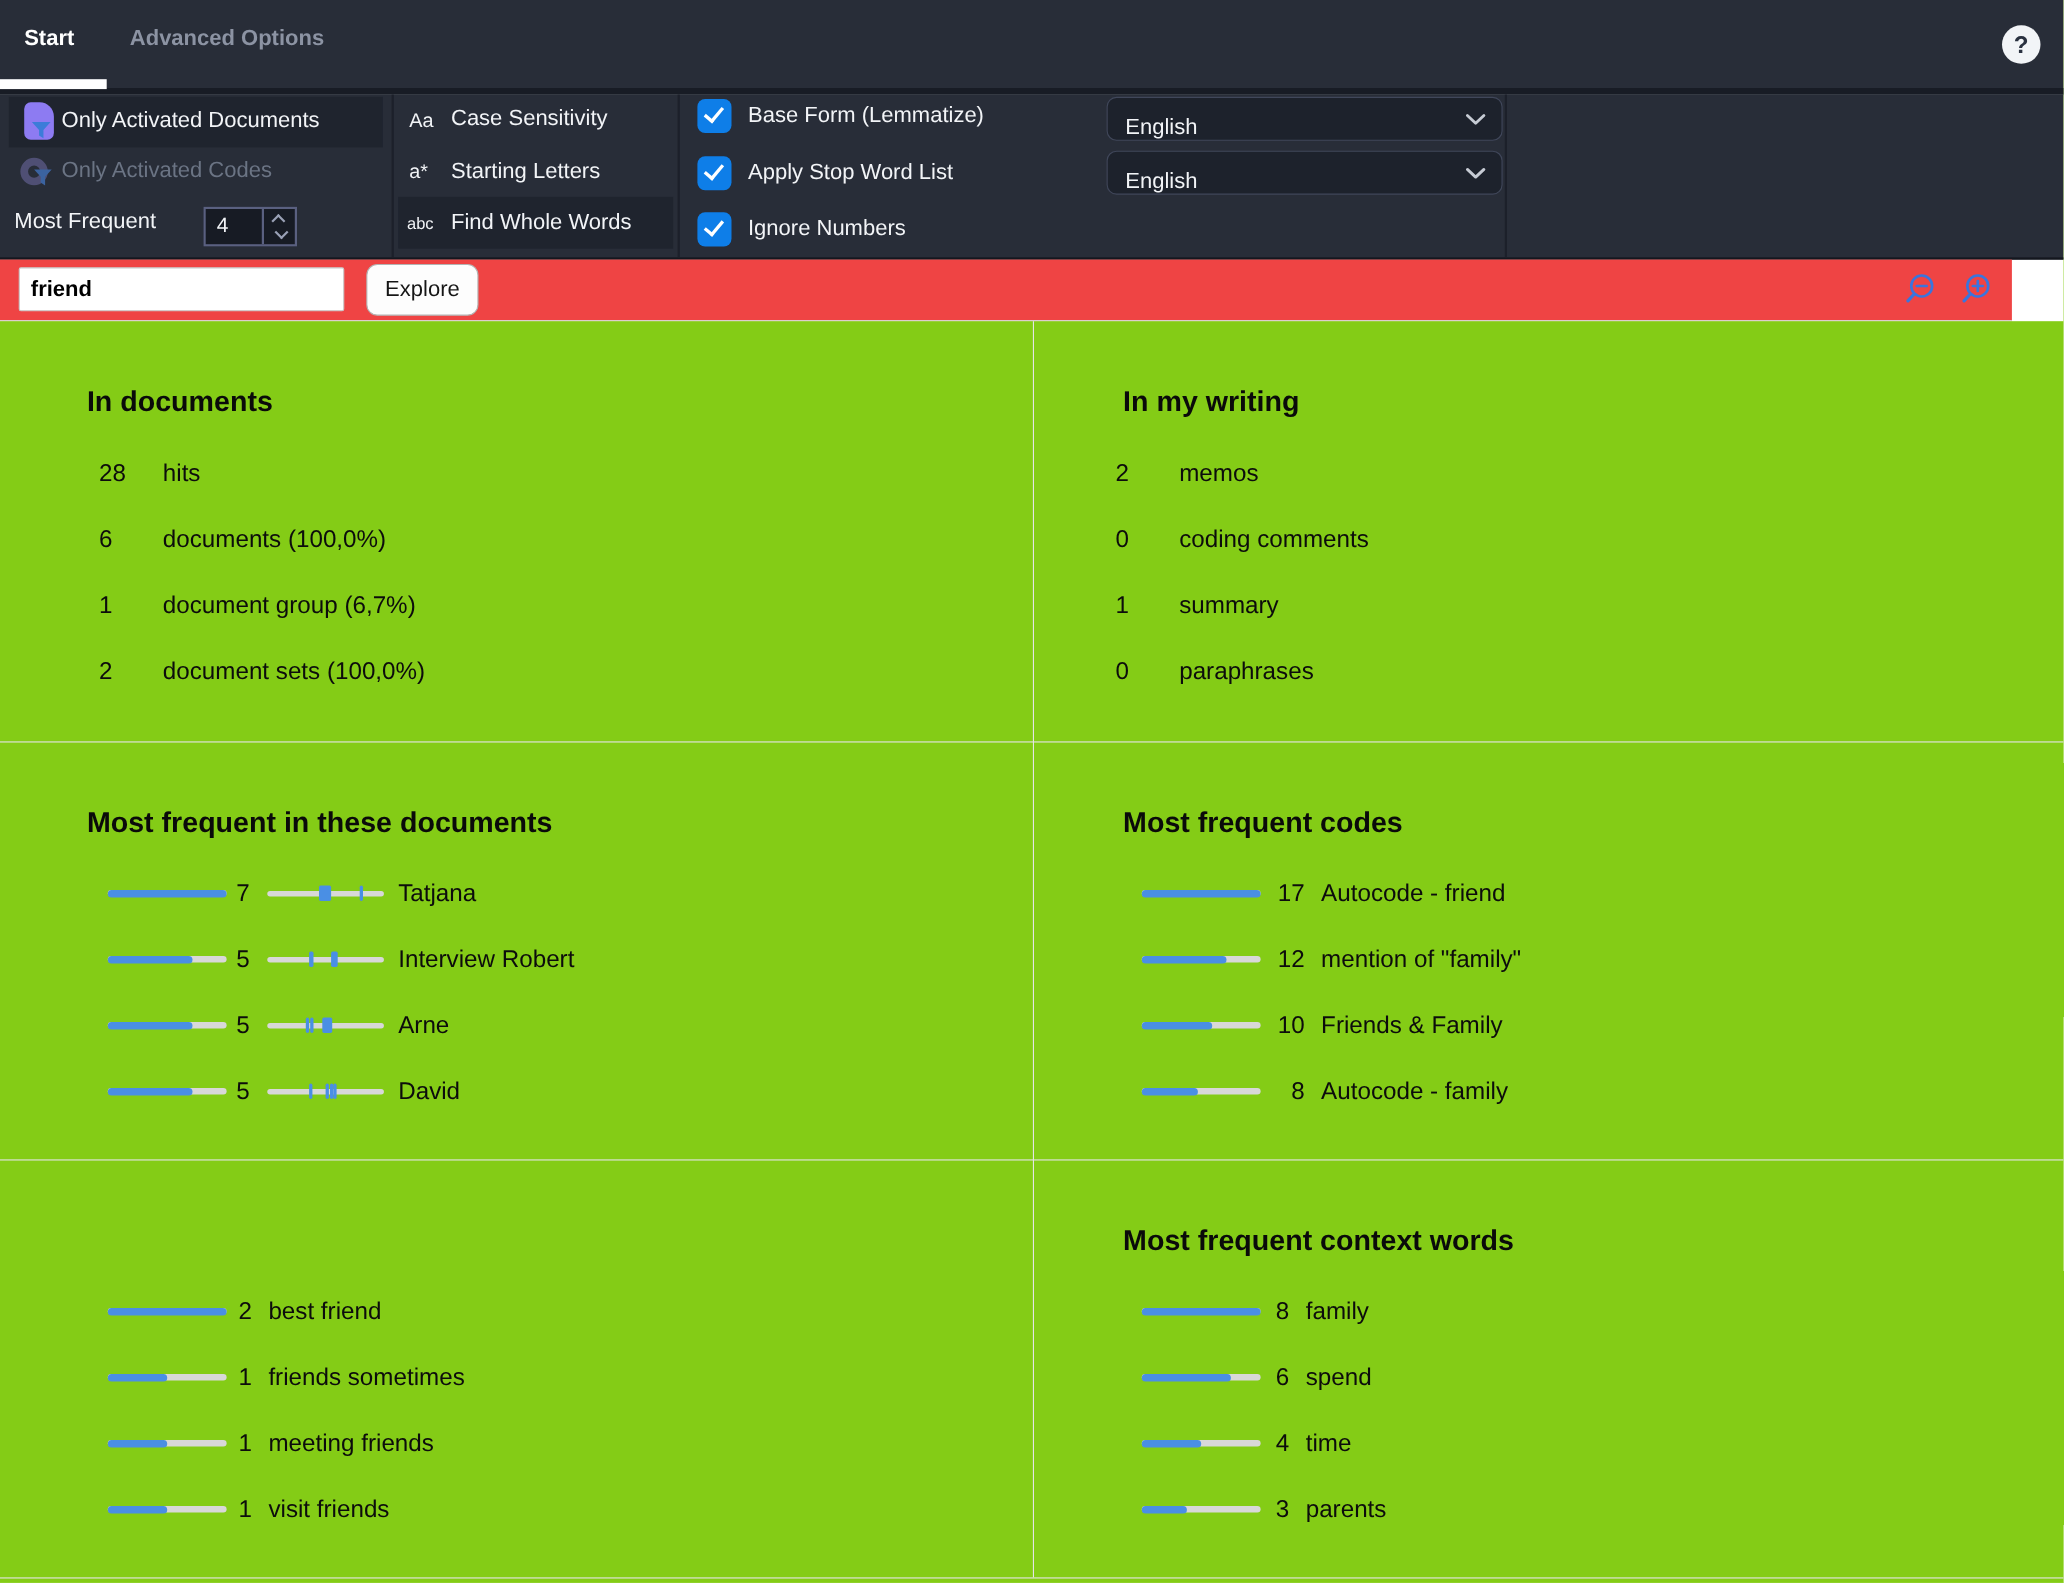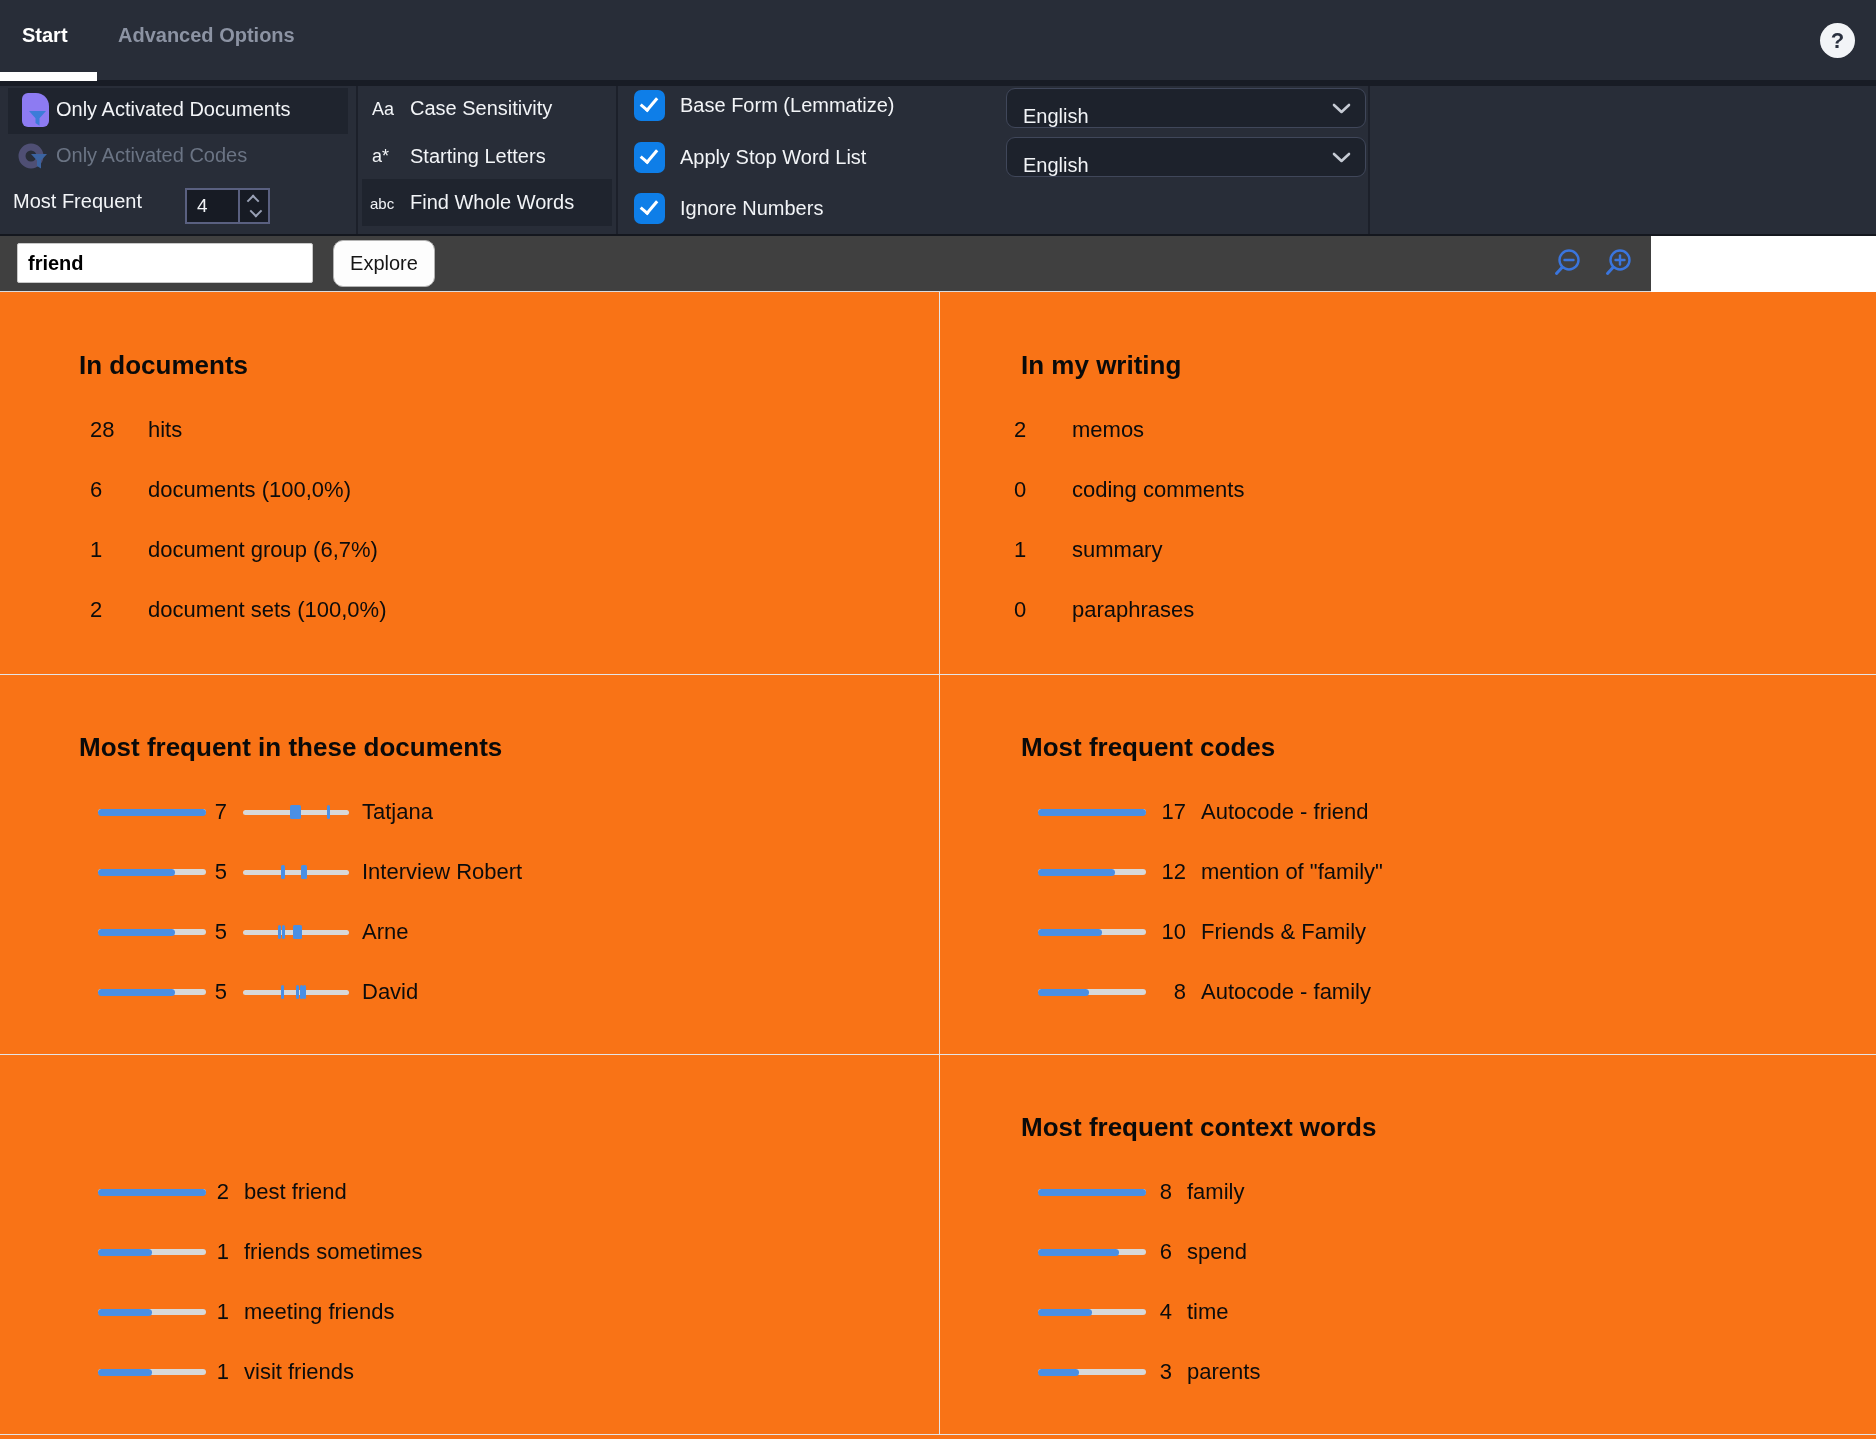--- a/index.html
+++ b/index.html
@@ -40,29 +40,29 @@
   .cbx .mark { position:absolute; left:10px; top:4px; width:10px; height:17px;
                border-right:3.5px solid #ffffff; border-bottom:3.5px solid #ffffff; transform:rotate(40deg); display:none; }
   .cbx.checked .mark { display:block; }
 
   
   .dd { position:absolute; left:1006px; width:360px; height:40px; background:#1d222c; border:1.5px solid #40475a;
         border-radius:9px; display:flex; align-items:center; padding:0 14px 0 16px; }
   .dd-text { color:#f2f4f7; font-size:20px; flex:1;margin-top:17px; }
 
   
-  .searchrow { position:absolute; left:0; top:236px; width:1651px; height:56px; background:#404040; border-bottom:1px solid #dcdcde; }
+  .searchrow { position:absolute; left:0; top:236px; width:1829px; height:56px; background:#ef4444; border-bottom:1px solid #dcdcde; }
   .search-input { position:absolute; left:17px; top:7px; width:296px; height:40px; background:#ffffff; border:1px solid #c8c8c8;
                   border-radius:2px; font-family:"Liberation Sans",sans-serif; font-size:20px; font-weight:bold; color:#000; padding:0 10px; }
   .explore-btn { position:absolute; left:333px; top:4px; width:102px; height:47px; background:#fdfdfd; border:1.5px solid #b3b3b3;
                  border-radius:10px; font-family:"Liberation Sans",sans-serif; font-size:20px; color:#161616; }
   .zoomicons { position:absolute; right:14px; top:11px; display:flex; gap:17px; }
 
   
-  .content { position:absolute; left:0; top:292px; width:1876px; height:1147px; background:#f97316;padding-left:20px; }
+  .content { position:absolute; left:0; top:292px; width:1876px; height:1147px; background:#84cc16;padding-left:20px; }
   .hline { position:absolute; left:0; width:1876px; height:1px; background:#e4e4e6; }
   .vline { position:absolute; left:939px; top:0; width:1px; height:1142px; background:#e4e4e6; }
 
   .panel { position:absolute; }
   .p-title { position:absolute; left:79px; top:58px; font-size:26px; font-weight:bold; color:#0a0a0a; white-space:nowrap; }
   .panel.right .p-title { left:81px; }
 
   .stats { position:absolute; left:0; top:108px; width:100%; }
   .stat-row { height:60px; display:flex; align-items:center; font-size:22px; }
   .stat-num { width:44px; text-align:left; }

